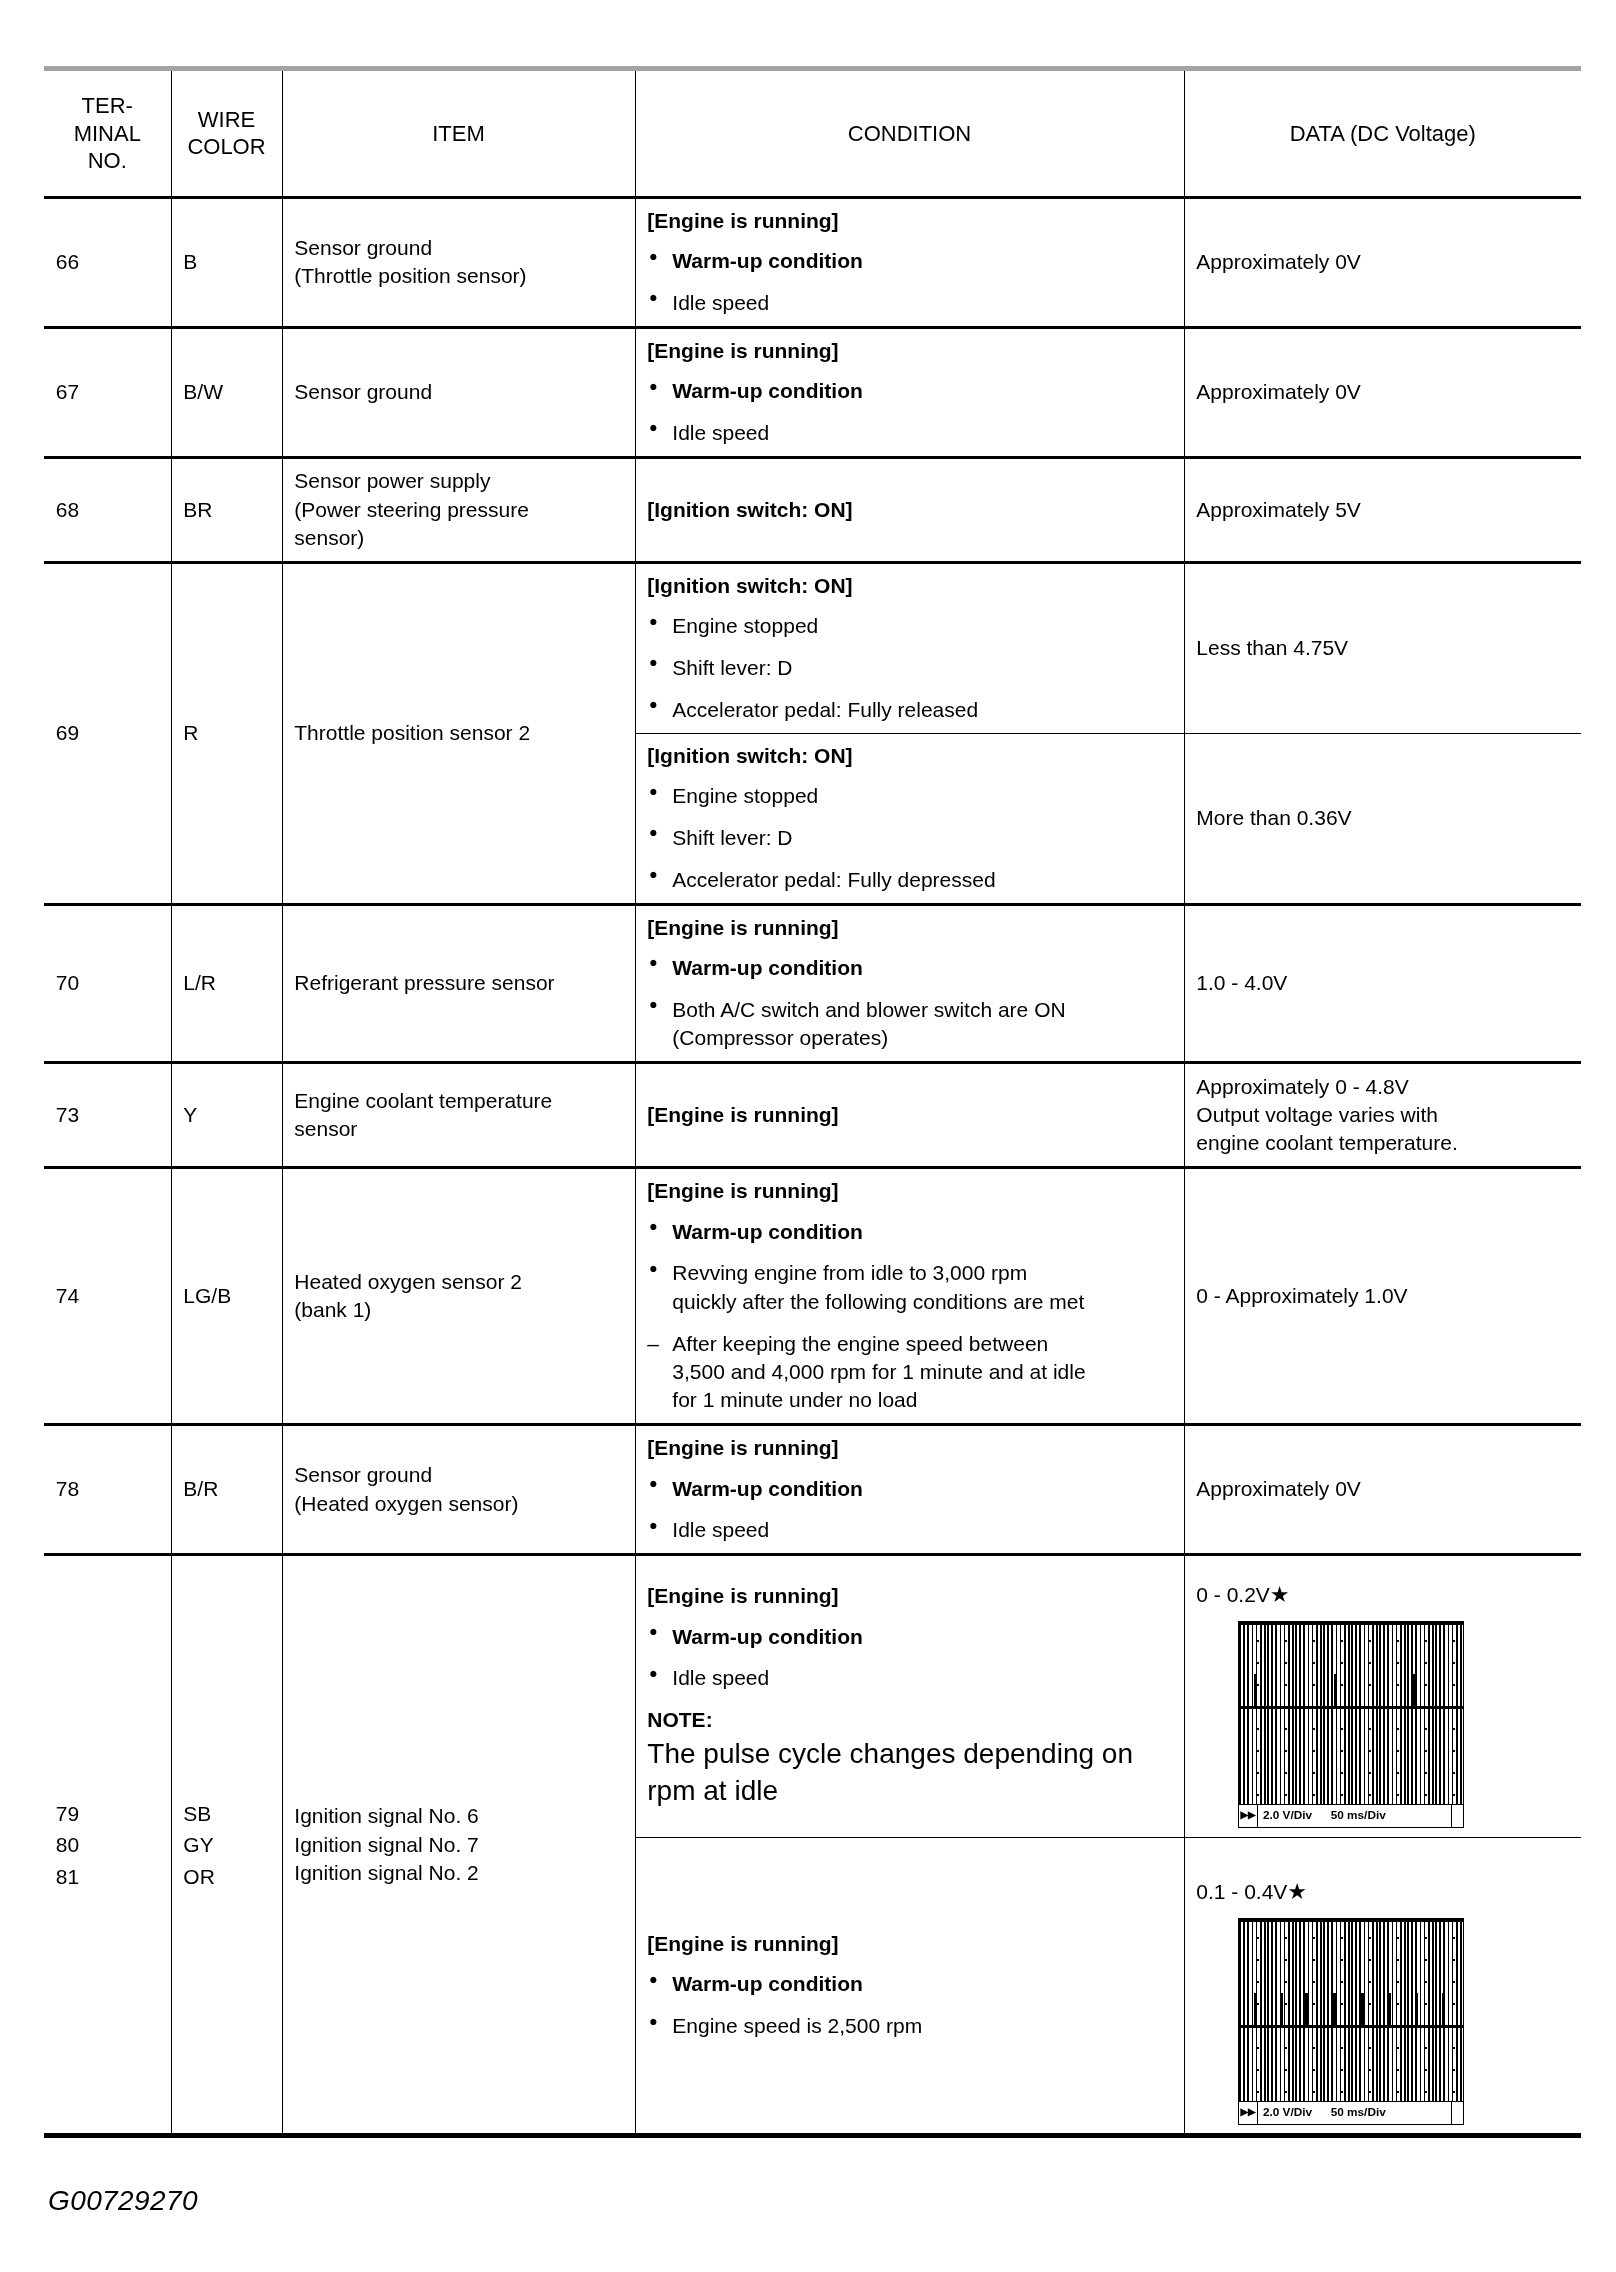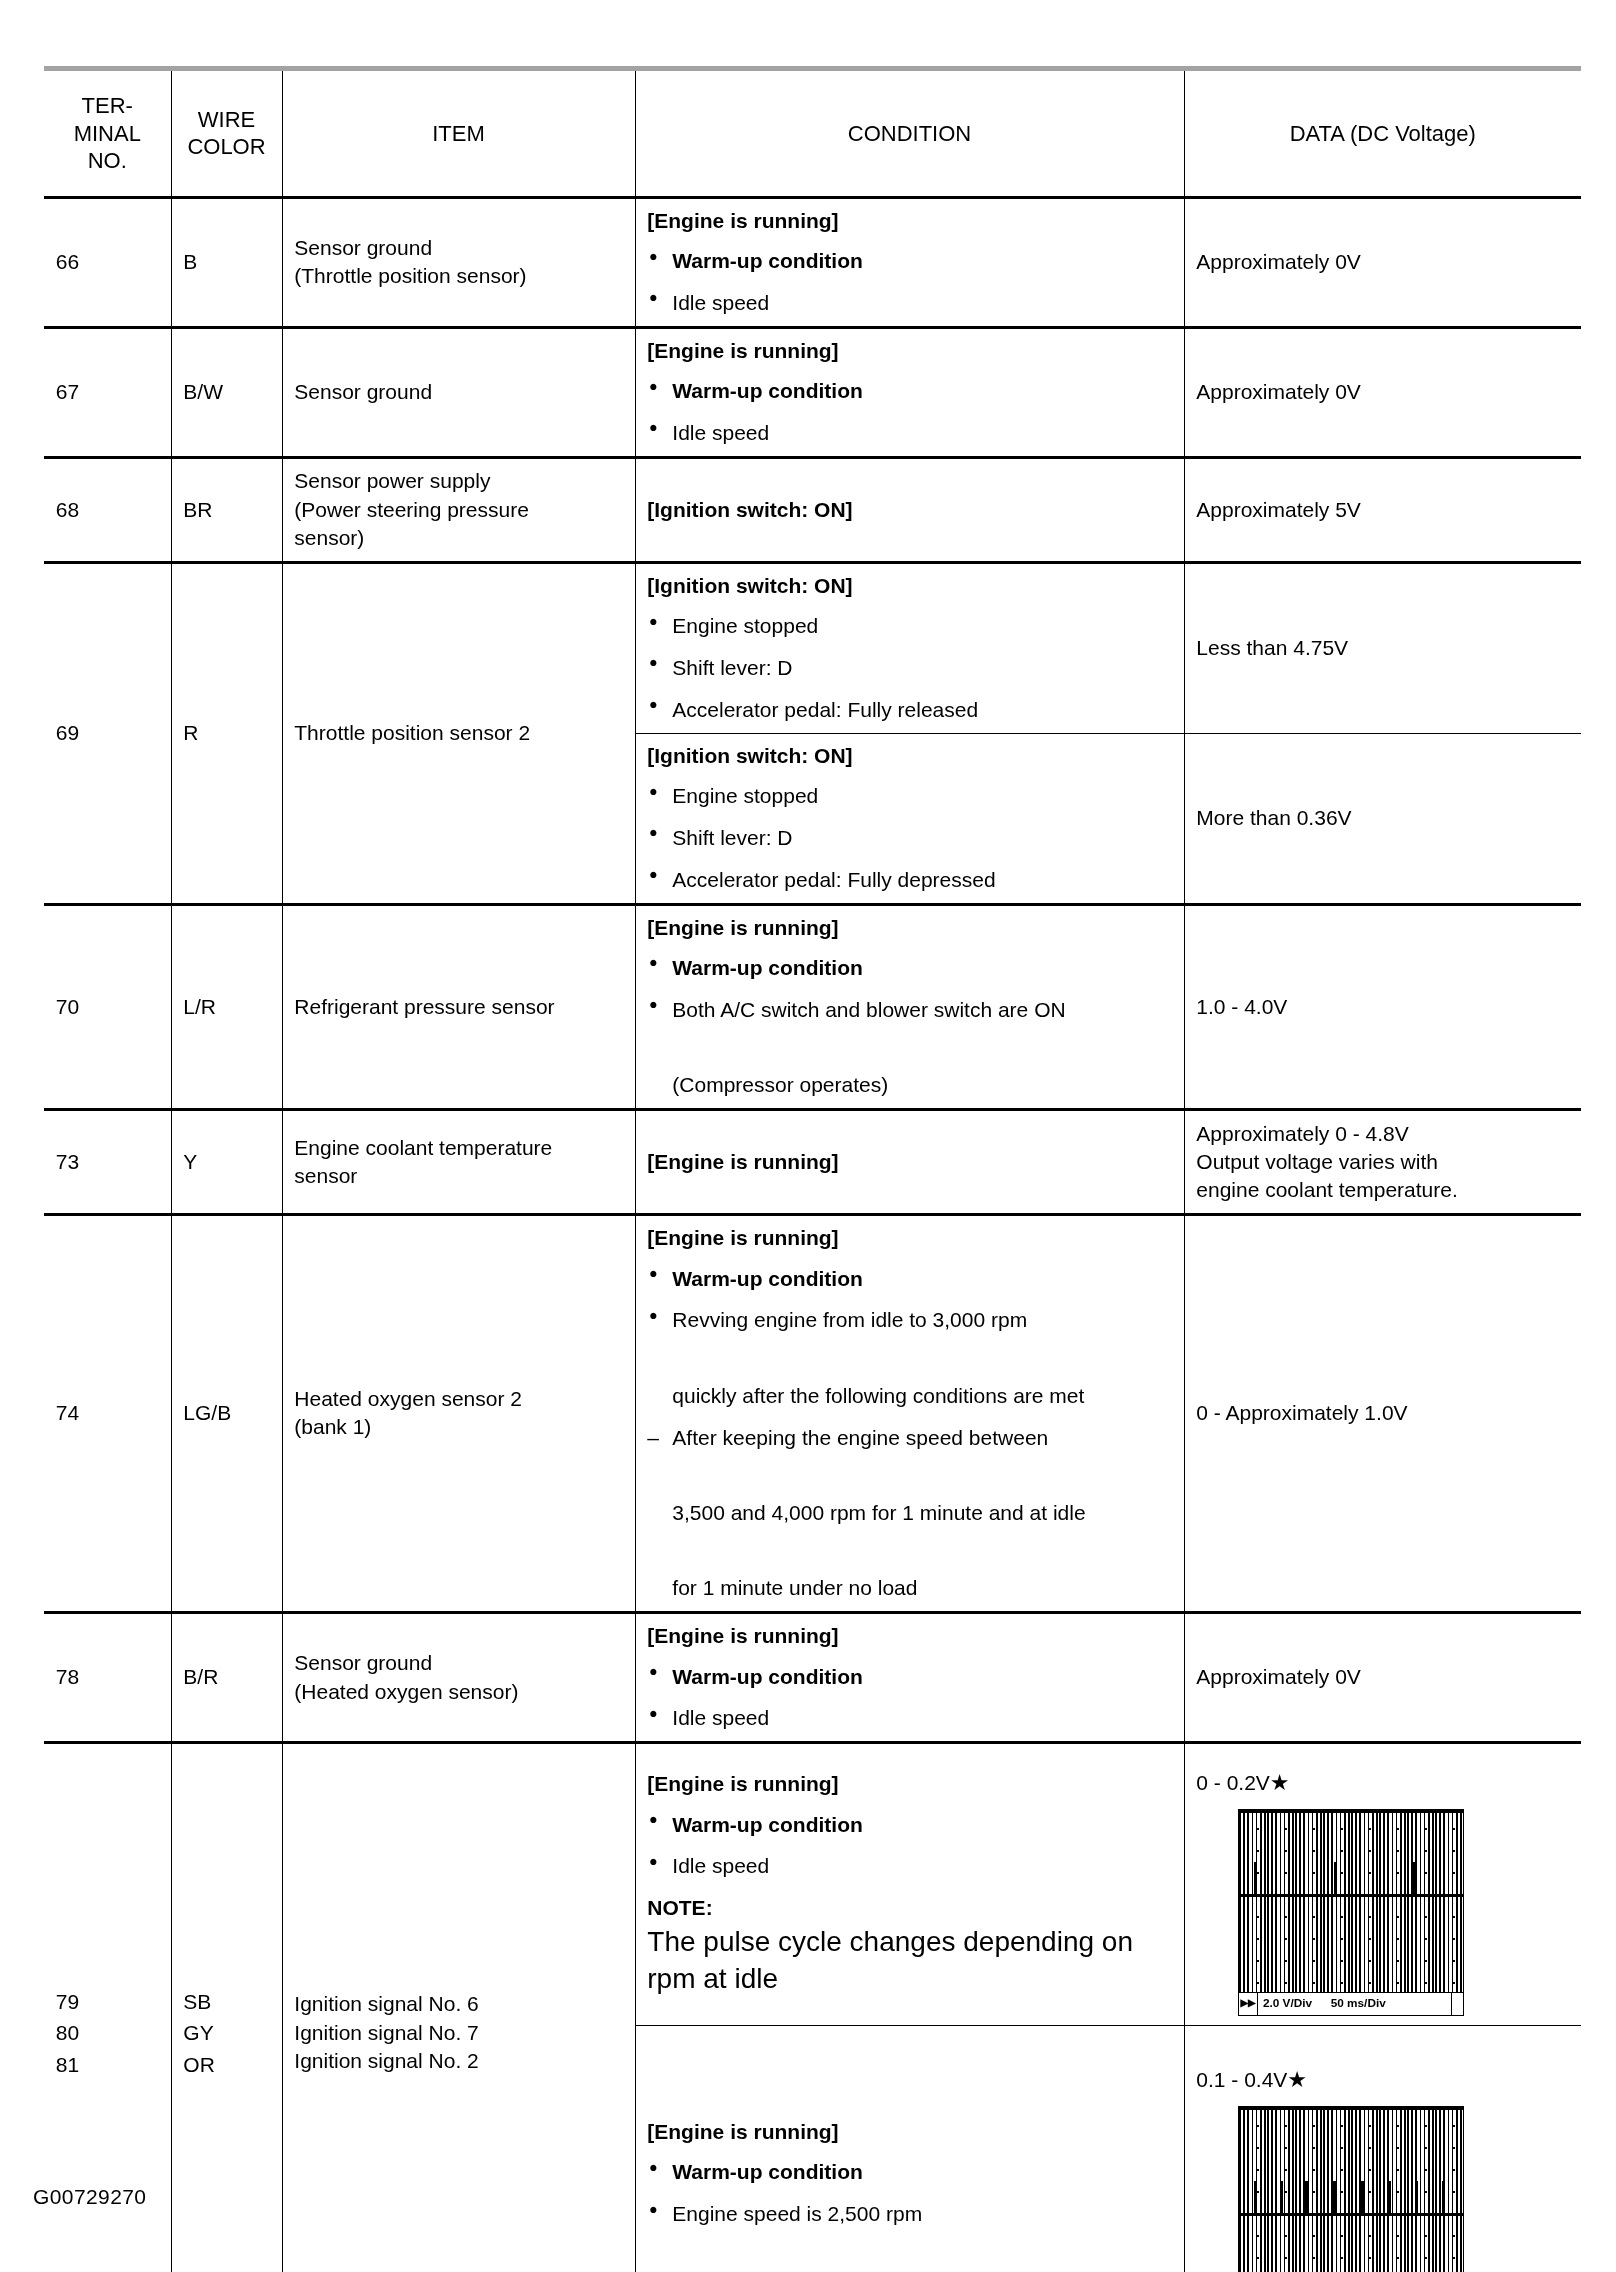--- a/index.html
+++ b/index.html
@@ -109,21 +109,20 @@
     content: "\2013";
     position: absolute;
     left: 0px;
     top: 0px;
     font-size: 21px;
   }
   ul.bullets li.bold { font-weight: bold; }
   ul.bullets li .cont {
     display: block;
     padding-left: 0;
-    margin-top: 47px;
   }
 
   .note-block { margin-top: 13.5px; }
   .note-label { font-weight: bold; font-size: 21px; }
   .note-text  { font-size: 28px; line-height: 1.35; }
 
   .data-cell { font-size: 21px; line-height: 1.4; }
   .data-line { display: block; }
 
   .star { font-size: 22px; letter-spacing: 0; }
@@ -197,24 +196,25 @@
   .scope .foot .tdiv { padding-left: 18.6px; }
   .scope .foot .endcap {
     margin-left: auto;
     border-left: 1.7px solid #000;
     width: 11.8px;
     height: 22px;
   }
 
   .footer-code {
     position: absolute;
-    left: 33px;
+    left: 48px;
     top: 2185px;
-    font-size: 21px;
+    font-size: 28px;
     letter-spacing: 0.4px;
+    font-style: italic;
   }
 </style>
 </head>
 <body>
 
 <div class="page">
 
   <div class="table-wrap">
     <table class="spec">
       <colgroup>

